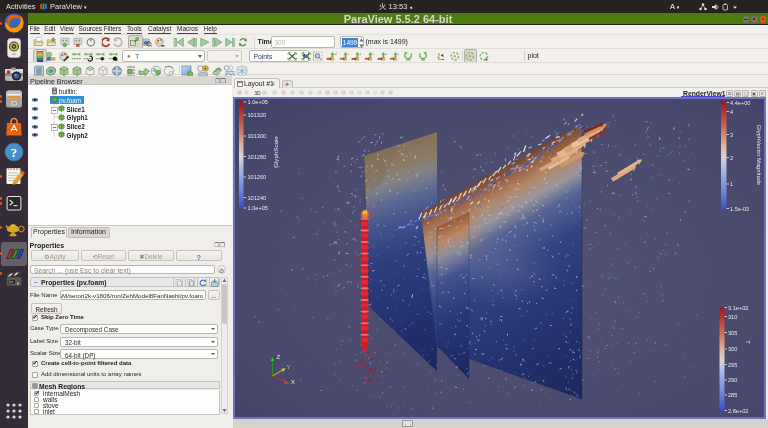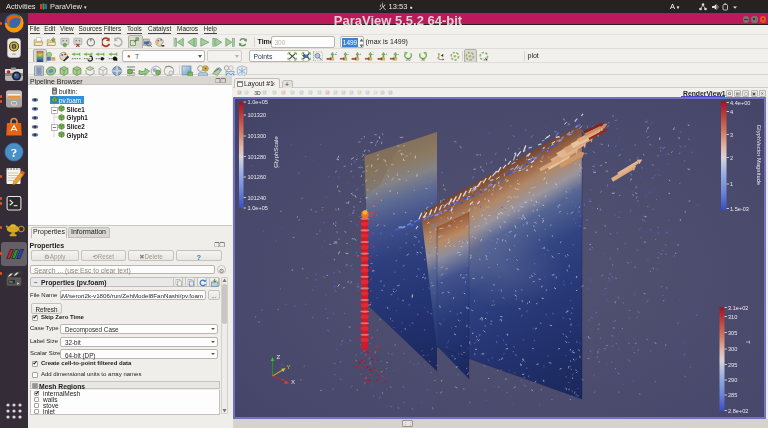--- a/index.html
+++ b/index.html
@@ -1,21 +1,21 @@
 <!DOCTYPE html>
 <html><head><meta charset="utf-8"><style>
 *{margin:0;padding:0;box-sizing:border-box}
 html,body{width:768px;height:428px;overflow:hidden;font-family:"Liberation Sans",sans-serif;background:#d6d2cc}
 .abs{position:absolute}
 #topbar{position:absolute;left:0;top:0;width:768px;height:13px;background:#272222;color:#e6e4e2;font-size:7.5px}
 #topbar .t{position:absolute;top:2px}
 #launcher{position:absolute;left:0;top:13px;width:28px;height:415px;background:#342d37}
 .ldot{position:absolute;left:0px;width:2px;height:3px;background:#e95420;border-radius:1px}
 #win{position:absolute;left:28px;top:13px;width:740px;height:415px;background:#f2f0ed}
-#titlebar{position:absolute;left:0;top:0;width:740px;height:12px;background:#be185d;color:#d9d6d2;text-align:center;font-size:13px;font-weight:bold;border-bottom:1px solid #24201d}
+#titlebar{position:absolute;left:0;top:0;width:740px;height:12px;background:#4d7c0f;color:#d9d6d2;text-align:center;font-size:11px;font-weight:bold;border-bottom:1px solid #24201d}
 .wbtn{position:absolute;top:3px;width:6.5px;height:6.5px;border-radius:50%}
 #menubar{position:absolute;left:0;top:12px;width:740px;height:9px;background:#f2f0ed;font-size:6.4px;color:#1d1d1d}
 #menubar span{position:absolute;top:1px;border-bottom:0.6px solid #444;padding-bottom:0.5px;line-height:6.5px}
 .tb{position:absolute;left:0;width:740px;background:#f2f0ed}
 #tb1{top:21px;height:14px;border-top:1px solid #e5e2de}
 #tb2{top:35px;height:14px;border-top:1px solid #e0ddd8}
 #tb3{top:49px;height:13px;border-top:1px solid #e0ddd8;border-bottom:1px solid #d8d5d0}
 .ticon{position:absolute;top:2px;width:10.5px;height:10.5px;filter:saturate(0.75)}
 .sep{position:absolute;top:2px;width:1px;height:10px;background:#d8d4cf}
 .combo{position:absolute;background:#fdfdfd;border:1px solid #b9b5af;border-radius:2px;font-size:6.3px;color:#2a2a2a}

